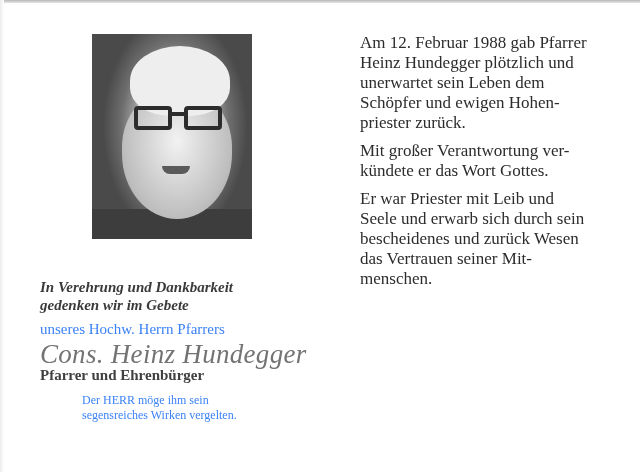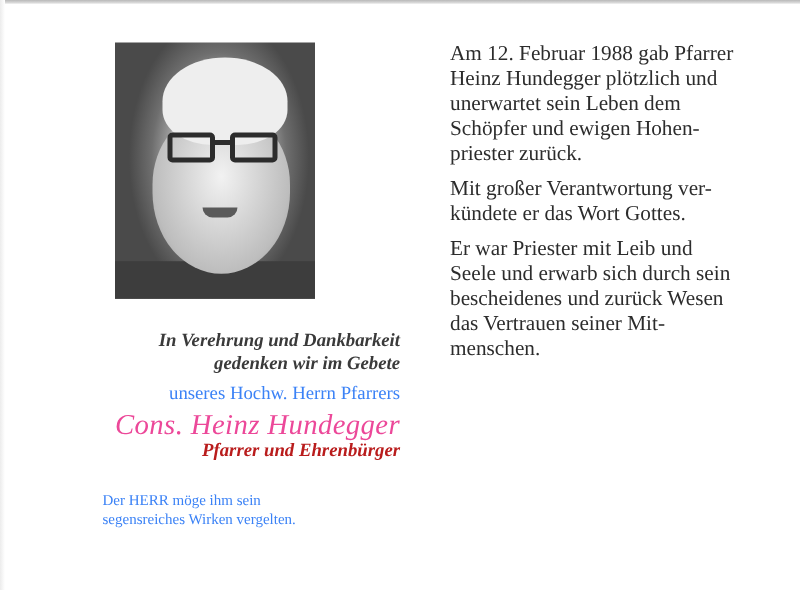--- a/index.html
+++ b/index.html
@@ -49,27 +49,27 @@
   }
   .photo .robe {
     position: absolute; left: 0; top: 175px; width: 160px; height: 40px;
     background: #3d3d3d;
   }
   .photo .collar {
     position: absolute; left: 76px; top: 172px; width: 10px; height: 8px;
     background: #f0f0f0;
   }
   .left-text {
-    position: absolute; left: 40px; top: 264px; width: 280px;
-    text-align: right;
+    position: absolute; left: 40px; top: 278px; width: 280px;
+    text-align: left;
   }
   .it-bold { font-style: italic; font-weight: bold; font-size: 15px; line-height: 18px; color: #3a3a3a; }
   .plain { font-size: 15px; line-height: 18px; color: #3b82f6; margin-top: 6px; }
-  .name { font-style: italic; font-size: 23px; line-height: 24px; color: #ec4899; margin-top: 4px; letter-spacing: 0.3px; }
-  .sub { font-style: italic; font-weight: bold; font-size: 15px; line-height: 18px; color: #b91c1c; }
+  .name { font-style: italic; font-size: 27px; line-height: 24px; color: #737373; margin-top: 4px; letter-spacing: 0.3px; }
+  .sub { font-weight: bold; font-size: 15px; line-height: 18px; color: #404040; }
   .blessing {
     position: absolute; left: 82px; top: 393px; width: 220px;
     text-align: left; font-size: 12px; line-height: 15px; color: #3b82f6;
   }
   .right-text {
     position: absolute; left: 360px; top: 33px; width: 270px;
     font-size: 17px; line-height: 20px; color: #2c2c2c;
   }
   .right-text p { margin: 0 0 8px 0; white-space: pre-line; }
 </style>

